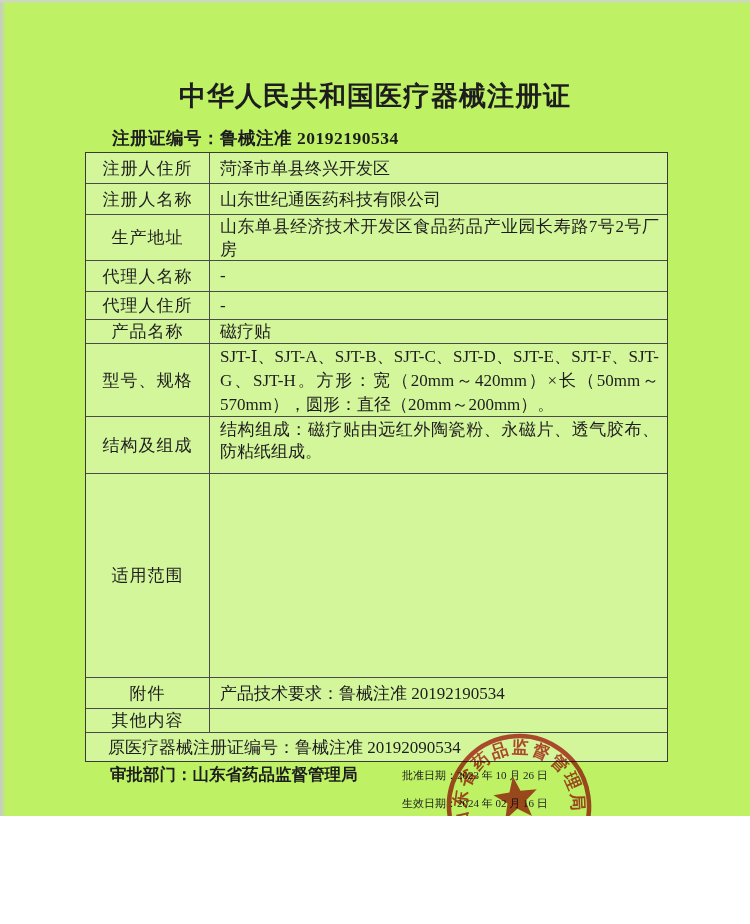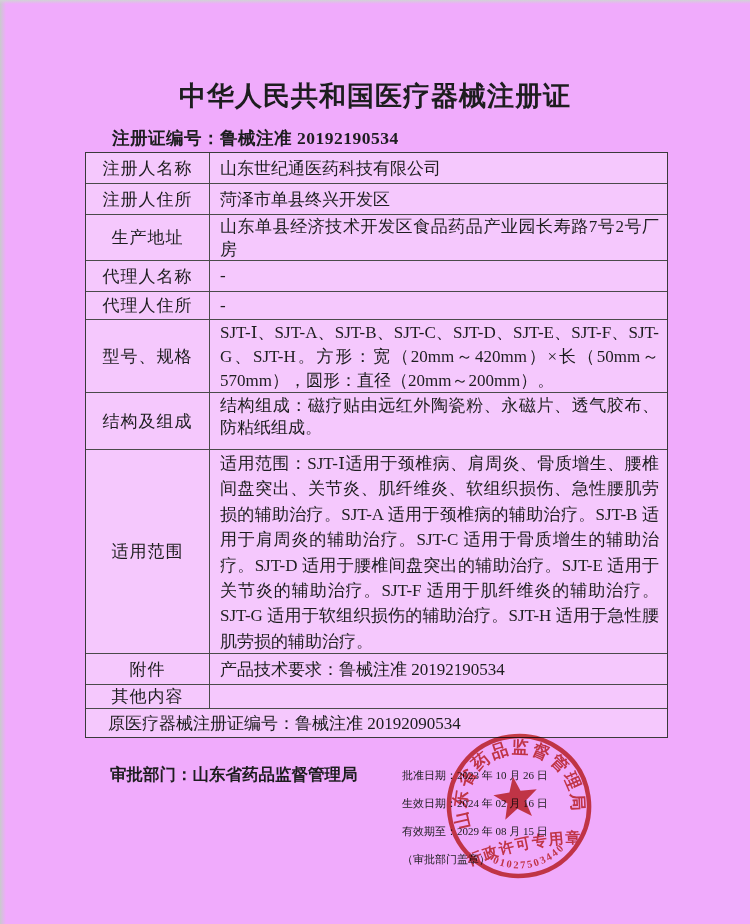--- a/index.html
+++ b/index.html
@@ -1,17 +1,17 @@
 <!DOCTYPE html>
 <html><head>
 <meta charset="utf-8">
 <style>
   html,body { margin:0; padding:0; background:#ffffff; }
   .page {
-    position:relative; width:750px; height:924px; background:#f0abfc;
+    position:relative; width:750px; height:816px; background:#bef264;
     font-family:"Liberation Serif","DejaVu Serif",serif; color:#1d1d1f; overflow:hidden;
   }
   .edge-left { position:absolute; left:0; top:0; width:6px; height:100%;
     background:linear-gradient(to right,#c9c9cd,rgba(255,255,255,0)); }
   .edge-top { position:absolute; left:0; top:0; width:100%; height:4px;
     background:linear-gradient(to bottom,#d2d2d6,rgba(255,255,255,0)); }
 
   .title { position:absolute; top:78px; left:0; width:100%; margin:0;
     text-align:center; font-size:27px; font-weight:bold; letter-spacing:1px; }
 
@@ -51,50 +51,53 @@
   <div class="edge-top"></div>
 
   <h1 class="title">中华人民共和国医疗器械注册证</h1>
 
   <div class="certno">
     <span>注册证编号：</span><span>鲁械注准 20192190534</span>
   </div>
 
   <div class="cert-table">
     <div class="trow" style="height:31px">
+      <div class="tlabel">注册人住所</div>
+      <div class="tvalue">菏泽市单县终兴开发区</div>
+    </div>
+    <div class="trow" style="height:31px">
       <div class="tlabel">注册人名称</div>
       <div class="tvalue">山东世纪通医药科技有限公司</div>
-    </div>
-    <div class="trow" style="height:31px">
-      <div class="tlabel">注册人住所</div>
-      <div class="tvalue">菏泽市单县终兴开发区</div>
     </div>
     <div class="trow" style="height:46px">
       <div class="tlabel">生产地址</div>
       <div class="tvalue multi lh22">山东单县经济技术开发区食品药品产业园长寿路7号2号厂房</div>
     </div>
     <div class="trow" style="height:31px">
       <div class="tlabel">代理人名称</div>
       <div class="tvalue">-</div>
     </div>
     <div class="trow" style="height:28px">
       <div class="tlabel">代理人住所</div>
       <div class="tvalue">-</div>
     </div>
+    <div class="trow" style="height:24px">
+      <div class="tlabel">产品名称</div>
+      <div class="tvalue">磁疗贴</div>
+    </div>
     <div class="trow" style="height:73px">
       <div class="tlabel">型号、规格</div>
       <div class="tvalue multi lh24">SJT-Ⅰ、SJT-A、SJT-B、SJT-C、SJT-D、SJT-E、SJT-F、SJT-G、SJT-H。方形：宽（20mm～420mm）×长（50mm～570mm），圆形：直径（20mm～200mm）。</div>
     </div>
     <div class="trow" style="height:57px">
       <div class="tlabel">结构及组成</div>
       <div class="tvalue multi lh26">结构组成：磁疗贴由远红外陶瓷粉、永磁片、透气胶布、防粘纸组成。</div>
     </div>
     <div class="trow" style="height:204px">
       <div class="tlabel">适用范围</div>
-      <div class="tvalue multi lh25">适用范围：SJT-Ⅰ适用于颈椎病、肩周炎、骨质增生、腰椎间盘突出、关节炎、肌纤维炎、软组织损伤、急性腰肌劳损的辅助治疗。SJT-A 适用于颈椎病的辅助治疗。SJT-B 适用于肩周炎的辅助治疗。SJT-C 适用于骨质增生的辅助治疗。SJT-D 适用于腰椎间盘突出的辅助治疗。SJT-E 适用于关节炎的辅助治疗。SJT-F 适用于肌纤维炎的辅助治疗。SJT-G 适用于软组织损伤的辅助治疗。SJT-H 适用于急性腰肌劳损的辅助治疗。</div>
     </div>
     <div class="trow" style="height:31px">
       <div class="tlabel">附件</div>
       <div class="tvalue">产品技术要求：鲁械注准 20192190534</div>
     </div>
     <div class="trow" style="height:24px">
       <div class="tlabel">其他内容</div>
       <div class="tvalue"></div>
     </div>
     <div class="trow" style="height:28px">

